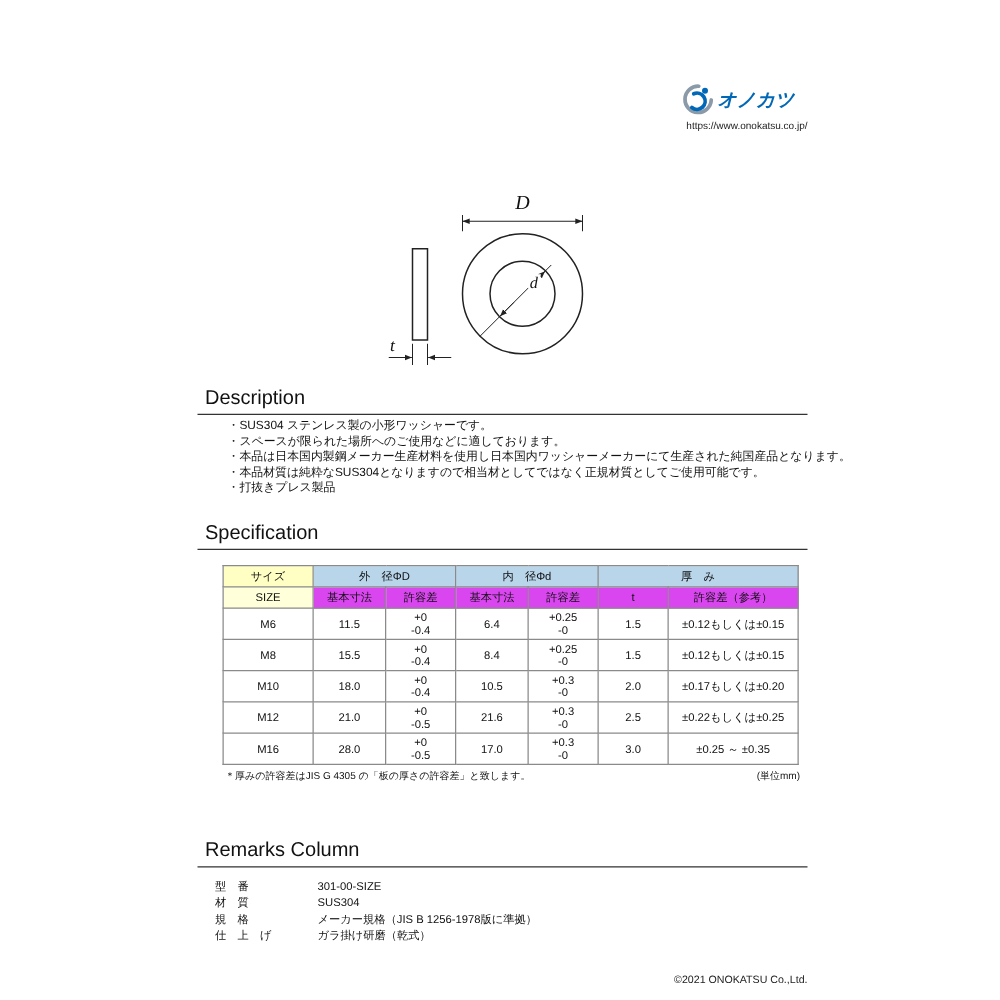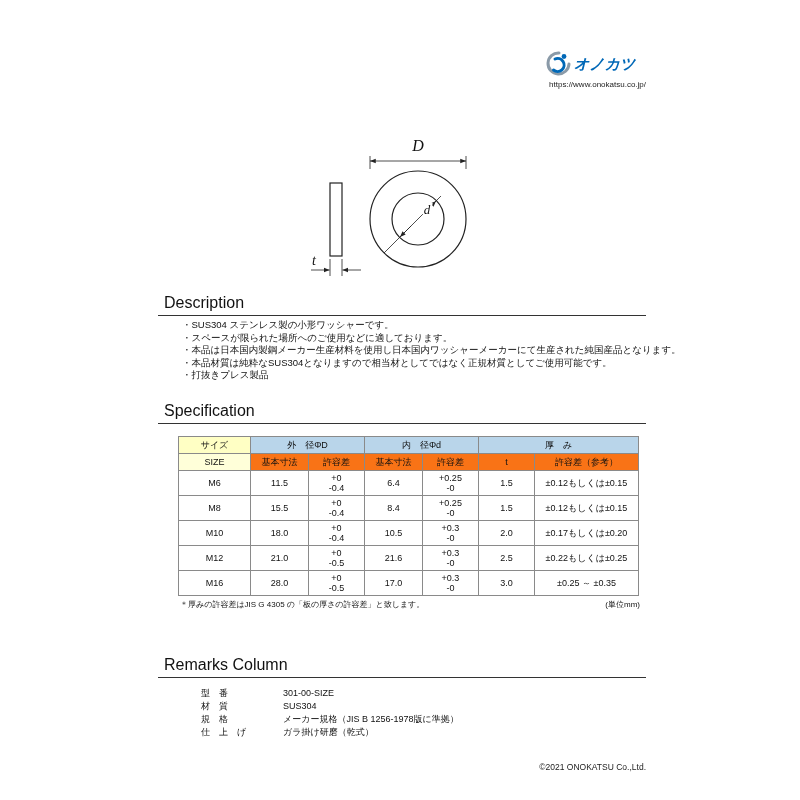--- a/index.html
+++ b/index.html
@@ -1,17 +1,17 @@
 <!DOCTYPE html>
 <html><head>
 <meta charset="utf-8">
 <style>
   html,body{margin:0;padding:0;background:#fff;}
   body{width:800px;height:800px;position:relative;font-family:"Liberation Sans","DejaVu Sans",sans-serif;color:#111;}
-  .page{position:absolute;left:158px;top:0;width:488px;height:589px;}
+  .page{position:absolute;left:158px;top:16px;width:488px;height:589px;}
 
   
   .logo{position:absolute;top:50px;right:2px;}
   .url{position:absolute;top:80px;right:0;font-size:8px;color:#222;text-decoration:none;}
 
   
   .header-row{position:absolute;top:85px;left:0;right:0;display:flex;align-items:flex-end;}
   .header-left{width:102px;margin-right:6px;flex:none;}
   .pn-label{font-size:7px;color:#666;letter-spacing:.2px;}
   .pn-name{font-size:13px;color:#111;margin-top:2px;white-space:nowrap;}
@@ -33,32 +33,32 @@
   .desc-item{white-space:nowrap;}
 
   
   table.spec{border-collapse:collapse;margin:12px 0 0 20px;table-layout:fixed;padding-left:16px;}
   table.spec td{border:1px solid #8a8a8a;font-size:9px;text-align:center;vertical-align:middle;padding:1px 2px;}
   tr.h1 td,tr.h2 td{height:14px;}
   tr.dr td{height:22px;background:#fff;}
   .hy{background:#ffffc4;}
   .hy2{background:#ffffd9;}
   .hb{background:#b9d5ea;}
-  .hb2{background:#f97316;margin-top:44px;}
+  .hb2{background:#d946ef;margin-top:44px;}
   .pre{white-space:pre-line;line-height:10px;}
   .ttol{font-size:8px;}
   .notes-row{display:flex;align-items:flex-start;margin:3px 6px 0 22px;gap:31px;}
   .note{font-size:8px;color:#111;flex:1;}
   .unit{font-size:8px;color:#111;flex:none;margin-left:8px;}
   .note2{margin:7px 6px 0 22px;flex:none;}
 
   
   .rem-list{margin-top:9px;font-size:9px;line-height:13px;}
   .rem-row{display:flex;}
-  .rem-label{margin-left:43px;width:82px;flex:none;}
+  .rem-label{margin-left:14px;width:82px;flex:none;}
   .rem-value{flex:1;white-space:nowrap;}
 
   
   .footer{position:absolute;top:762px;right:0;font-size:8.5px;color:#222;}
 </style>
 </head>
 <body>
 
 <div class="page">
 

